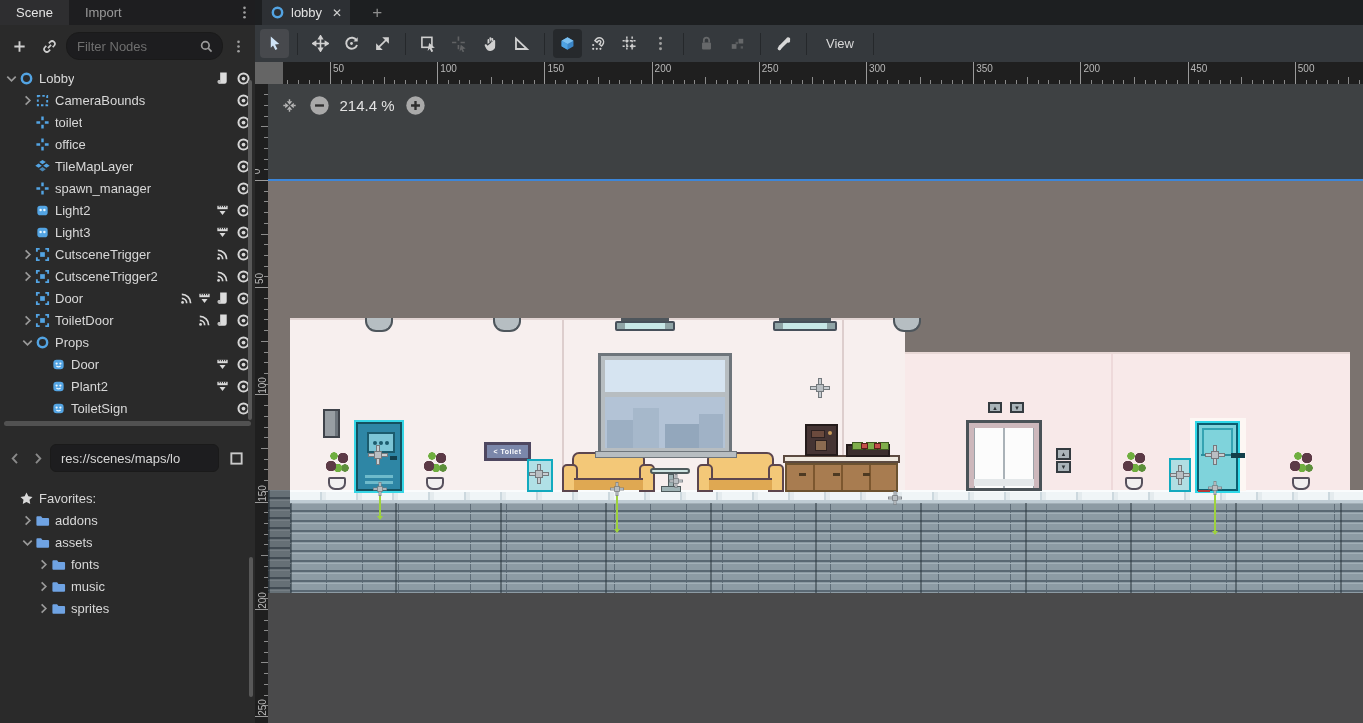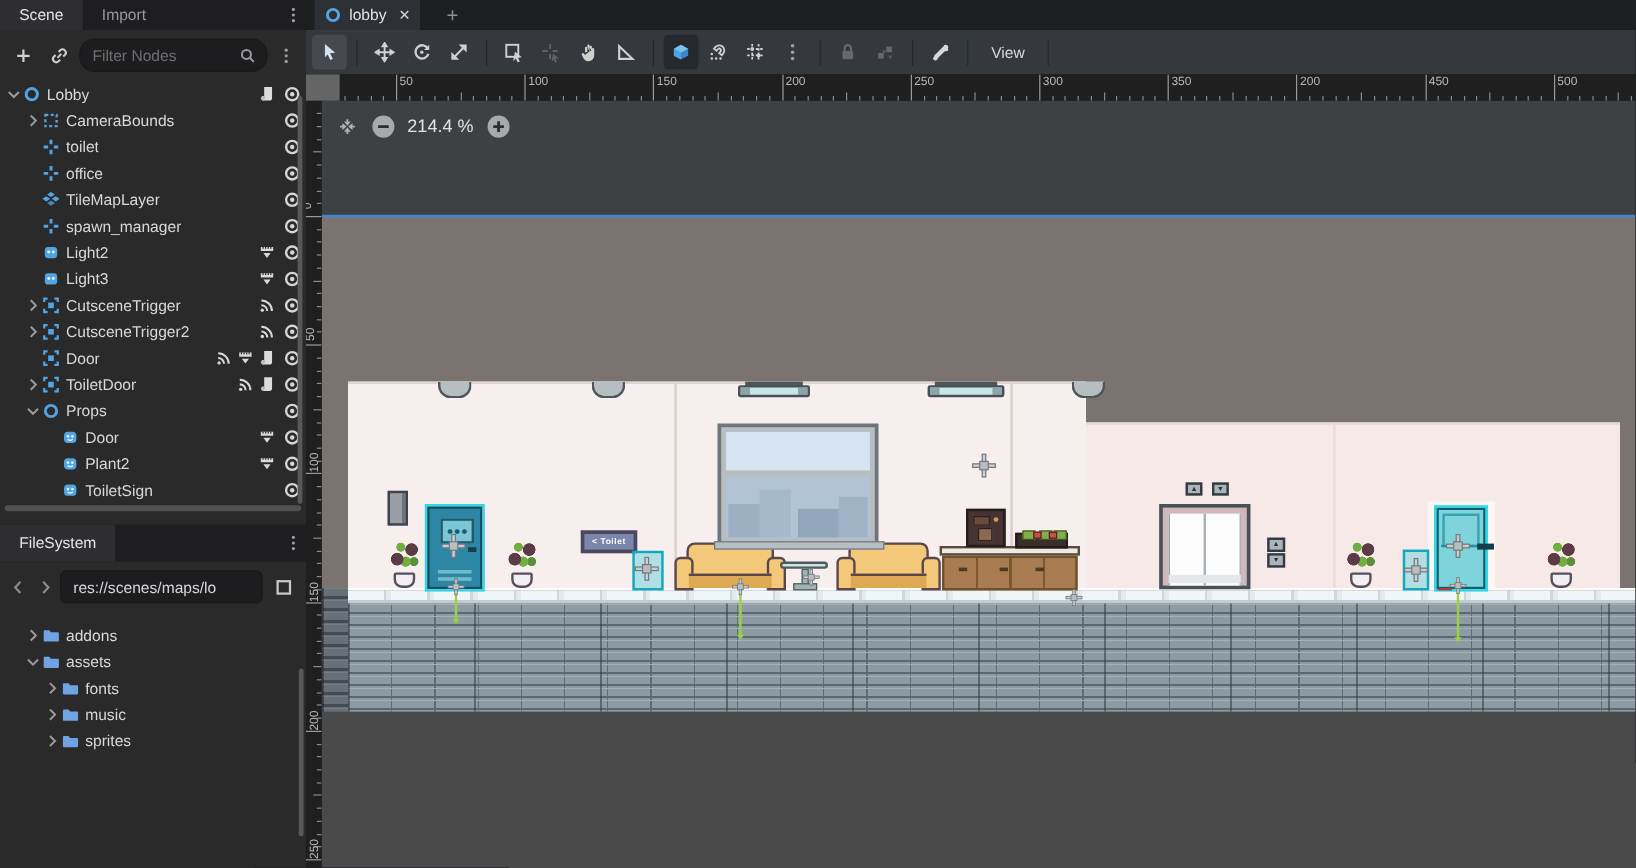--- a/index.html
+++ b/index.html
@@ -673,35 +673,20 @@
               <circle cx="8" cy="8" r="2" fill="#d6d6d6"></circle>
             </svg>
           </span>
         </div>
       </div>
     <div class="hscroll"></div>
     <div class="vscroll" style="right:3px;top:80px;height:340px"></div>
   </div>
 
   <div style="position:absolute;left:0;top:437px;width:255px;bottom:0">
-    <div class="ptabs" style="height:31px">
-      <div class="ptab active">FileSystem</div>
-      <div class="spacer"></div>
-      <div class="dotsbtn">
-          <span class="icn">
-            <svg viewBox="0 0 16 16">
-              <g fill="#a0a0a0">
-                <circle cx="8" cy="3" r="1.4"></circle>
-                <circle cx="8" cy="8" r="1.4"></circle>
-                <circle cx="8" cy="13" r="1.4"></circle>
-              </g>
-            </svg>
-          </span>
-        </div>
-    </div>
     <div class="prow">
       <div class="sqbtn" style="width:18px">
           <span class="icn">
             <svg viewBox="0 0 16 16">
               <path d="M9.6 3 5 8l4.6 5" fill="none" stroke="#8a8a8a" stroke-width="2"></path>
             </svg>
           </span>
         </div>
       <div class="sqbtn" style="width:18px">
           <span class="icn">
@@ -715,20 +700,31 @@
       </div>
       <div class="sqbtn">
           <span class="icn">
             <svg viewBox="0 0 16 16">
               <rect x="2.5" y="2.5" width="11" height="11" fill="none" stroke="#c9c9c9" stroke-width="2"></rect>
             </svg>
           </span>
         </div>
     </div>
     <div id="fs-tree">
+        <div class="trow">
+          <span style="width: 4px; flex: 0 0 auto;"></span>
+          <span class="arrowslot"></span>
+          <span class="icn">
+            <svg viewBox="0 0 16 16">
+              <path d="M8 1.6 10 5.7 14.4 6.3 11.2 9.4 12 13.8 8 11.7 4 13.8 4.8 9.4 1.6 6.3 6 5.7Z" fill="#d9d9d9"></path>
+            </svg>
+          </span>
+          <span class="lbl">Favorites:</span>
+          <span class="sp"></span>
+        </div>
         <div class="trow">
           <span style="width: 20px; flex: 0 0 auto;"></span>
           <span class="arrowslot">
             <svg viewBox="0 0 16 16">
               <path d="M6 3.5 10.5 8 6 12.5" fill="none" stroke="#9a9a9a" stroke-width="1.8"></path>
             </svg>
           </span>
           <span class="icn">
             <svg viewBox="0 0 16 16">
               <path d="M1.5 4.5c0-.6.4-1 1-1h4l1.4 1.8h6.1c.6 0 1 .4 1 1v6.2c0 .6-.4 1-1 1H2.5c-.6 0-1-.4-1-1Z" fill="#6fa3e3"></path>

